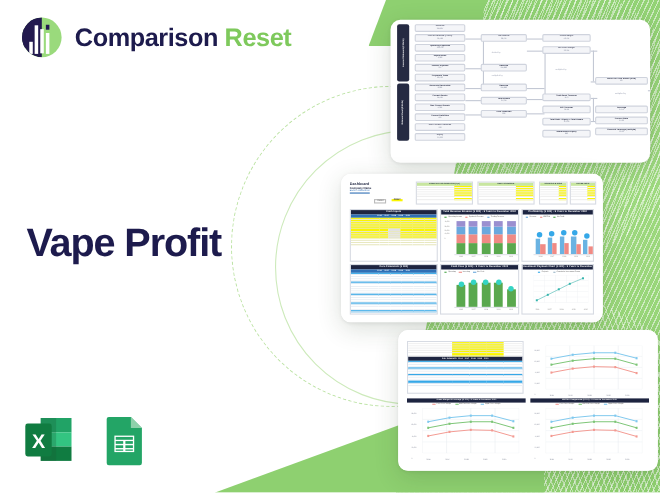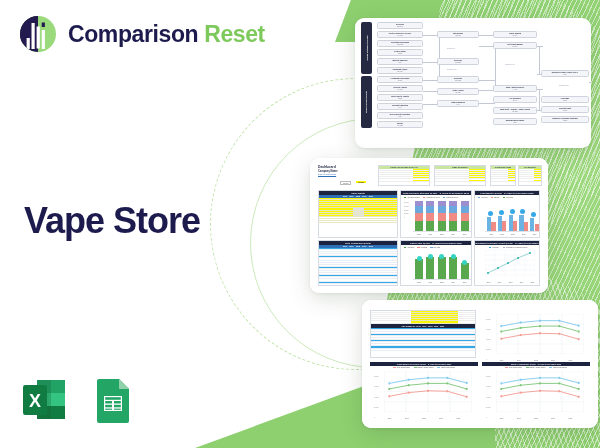--- a/index.html
+++ b/index.html
@@ -143,21 +143,21 @@
           <rect x="8.6" y="24" width="3.2" height="11" fill="#ffffff"></rect>
           <rect x="23.7" y="8.5" width="3.2" height="4.5" fill="#231a4f"></rect>
         </g>
       </svg>
     </div>
     <div class="logo-text">
       <span class="t1">Comparison</span><span>&nbsp;</span><span class="t2">Reset</span>
     </div>
   </div>
 
-  <div class="headline">Vape Store</div>
+  <div class="headline">Vape Profit</div>
 
   <div class="appicons">
     <div class="appicon">
       <svg width="48" height="48" viewBox="0 0 48 48">
         <rect x="17" y="4" width="28" height="13" fill="#21a366"></rect>
         <rect x="17" y="17" width="28" height="13" fill="#33c481"></rect>
         <rect x="17" y="30" width="28" height="13" fill="#107c41"></rect>
         <rect x="17" y="4" width="14" height="39" fill="#185c37" opacity="0.28"></rect>
         <rect x="3" y="9" width="24" height="30" rx="2.2" fill="#107c41"></rect>
         <text x="15" y="31" font-family="'Liberation Sans',sans-serif" font-size="18" font-weight="bold" fill="#ffffff" text-anchor="middle">X</text>

